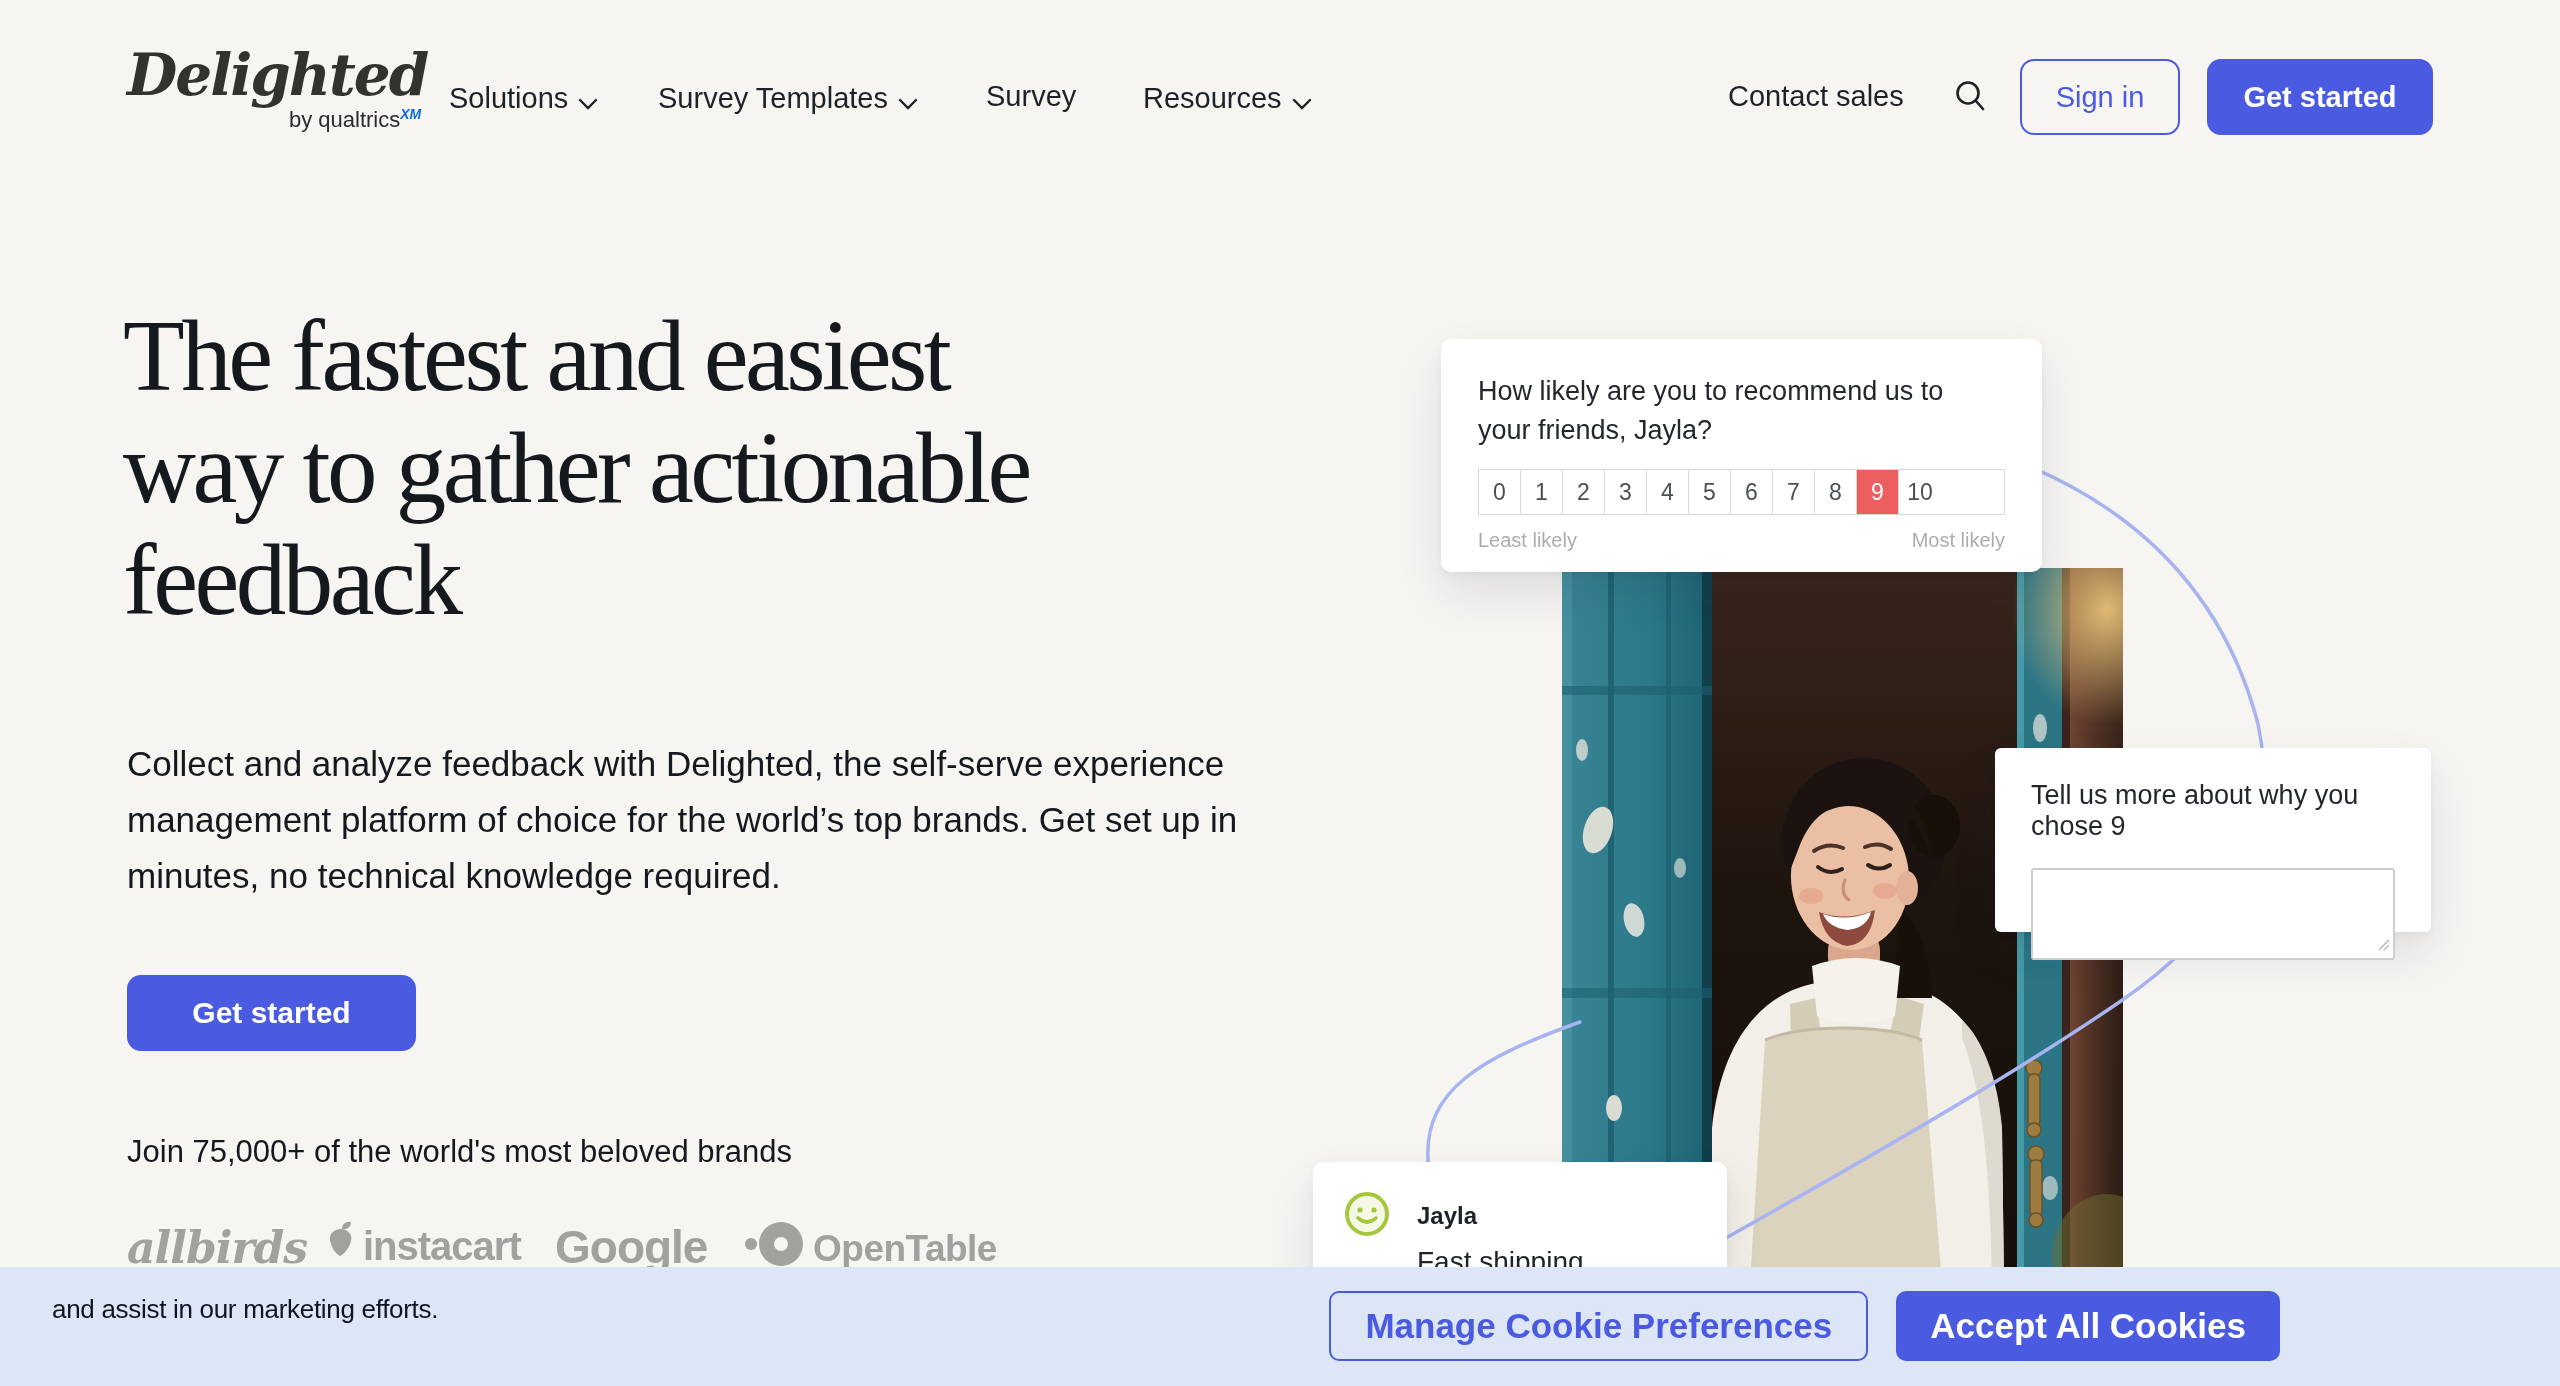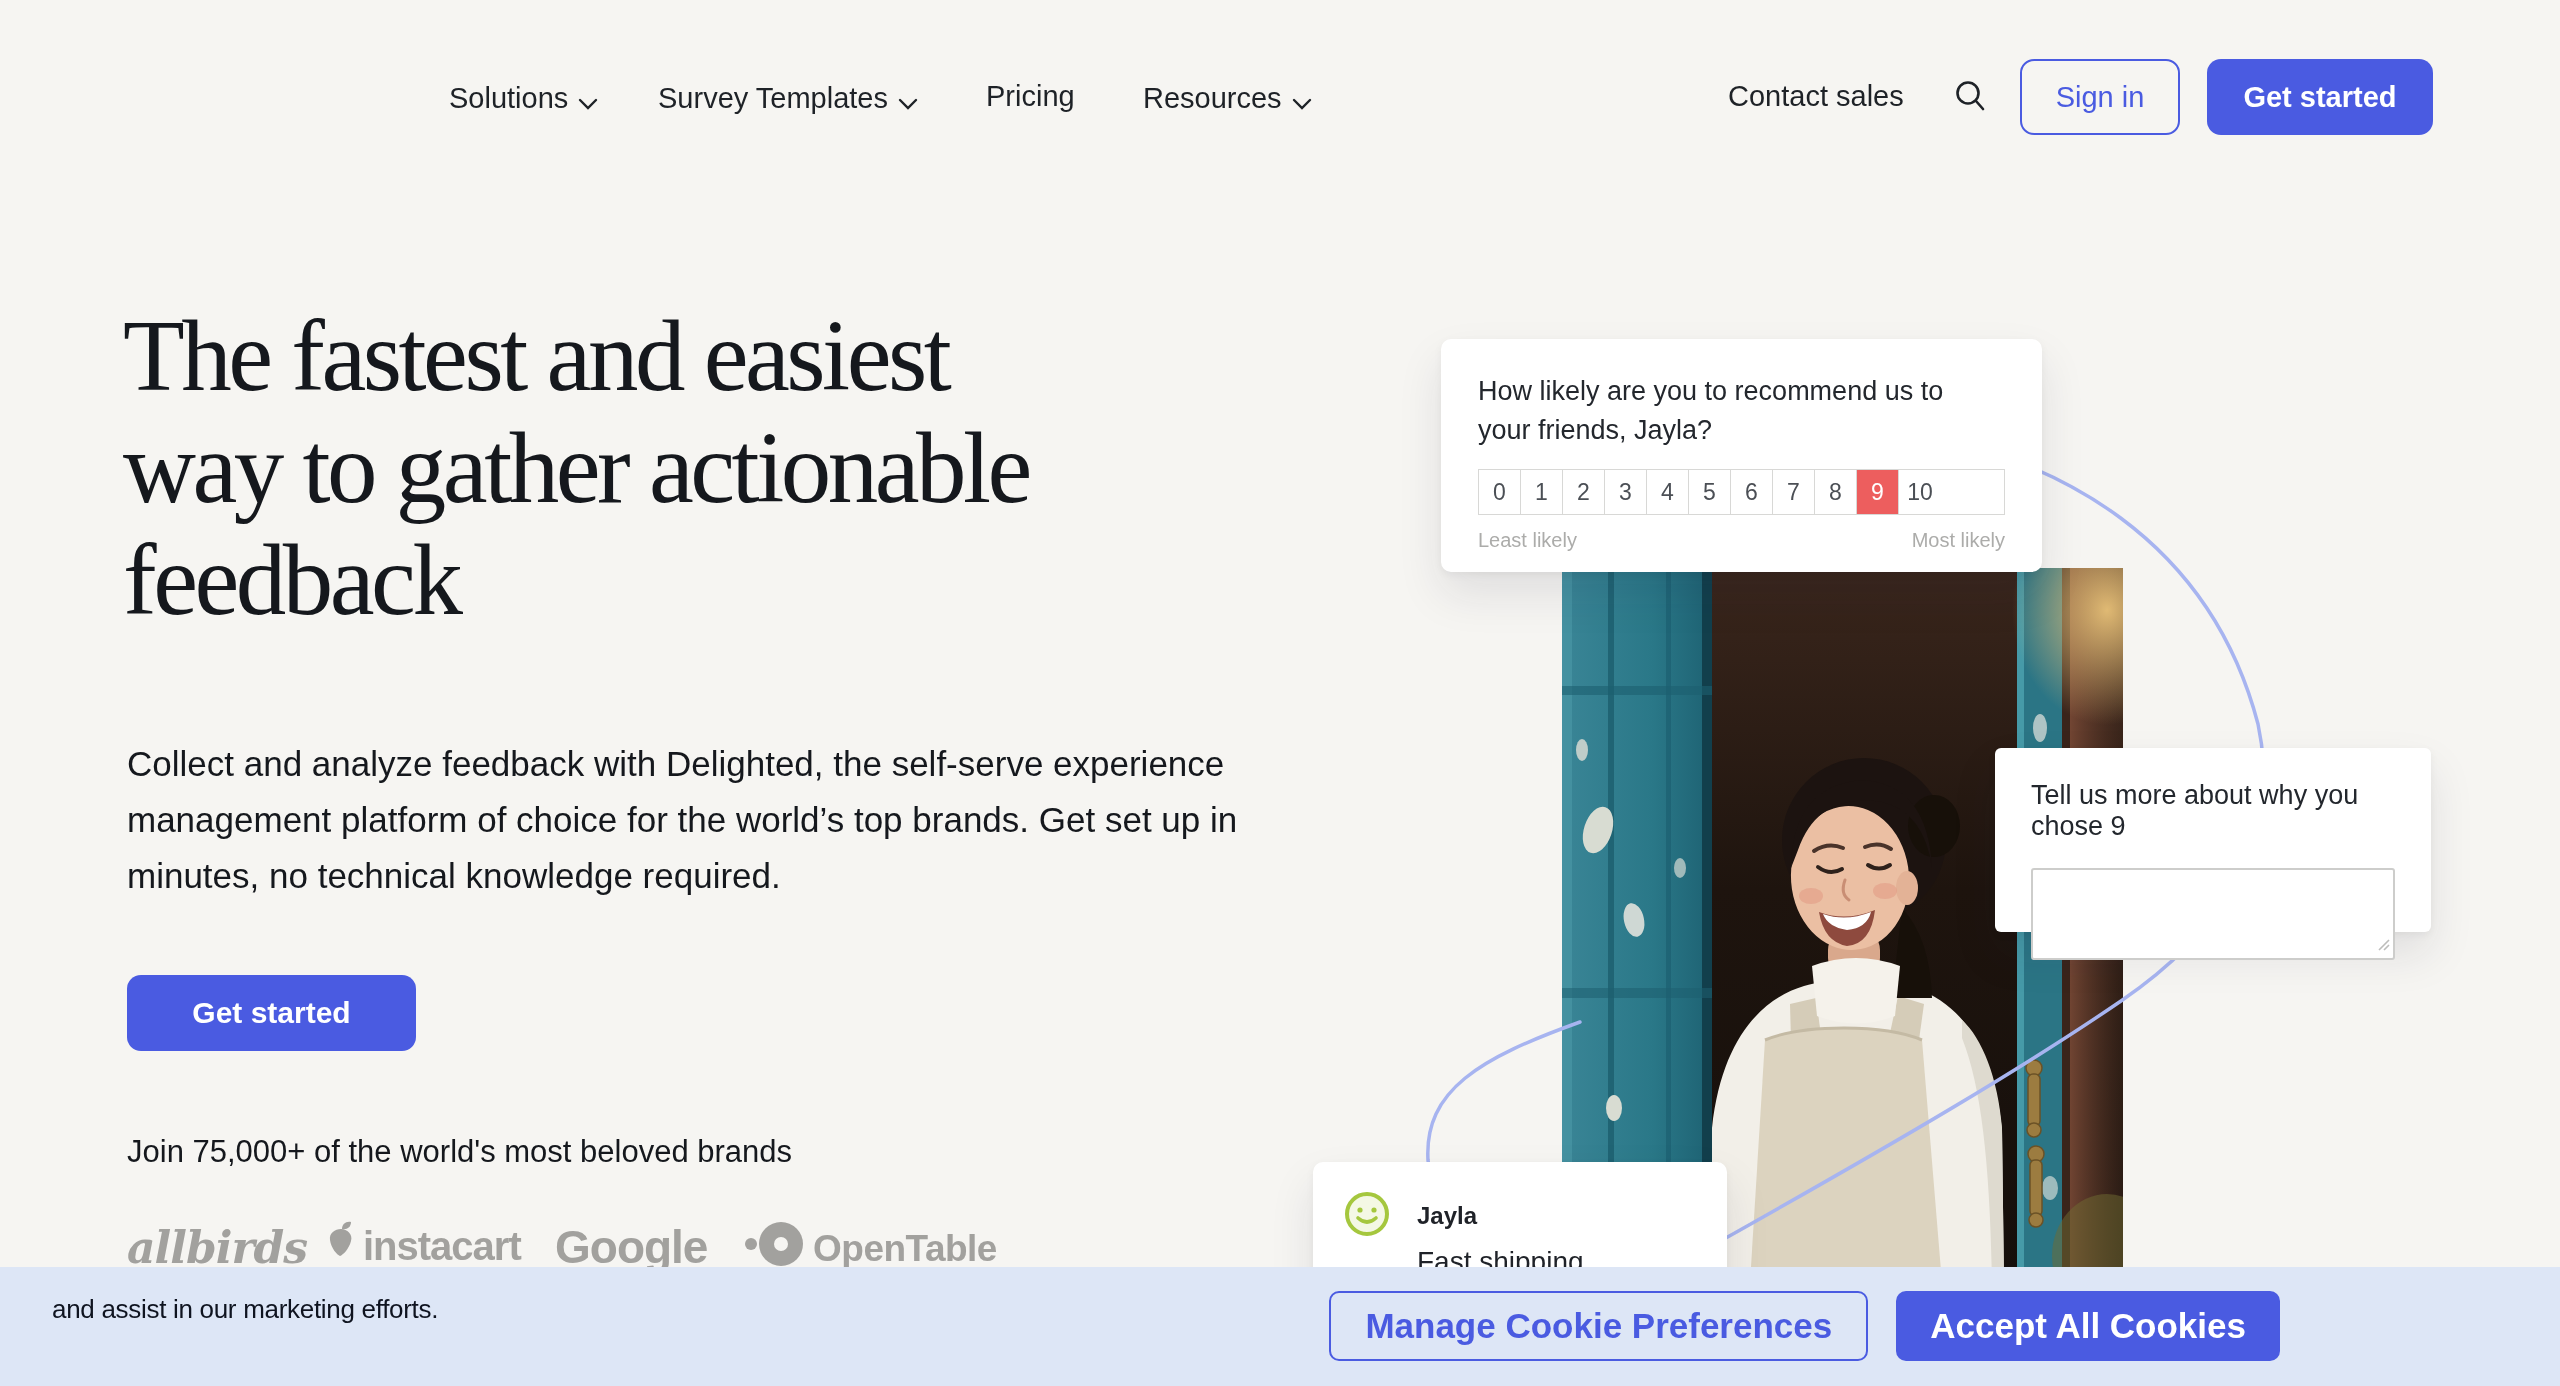--- a/index.html
+++ b/index.html
@@ -56,35 +56,39 @@
   .cookie-banner{ left:0; top:1267px; width:2560px; height:119px; background:#DDE6F6; z-index:40; }
   .cookie-text{ font-size:26px; line-height:38px; color:#0F1420; letter-spacing:-0.3px;}
   .cookie-btn{ height:70px; border-radius:10px; font-size:35px; font-weight:bold; display:flex; align-items:center; justify-content:center; padding:0 34px; cursor:pointer;}
   .cookie-btn.manage{ border:2px solid #4A5BE1; color:#4A5BE1; background:transparent;}
   .cookie-btn.accept{ background:#4A5BE1; color:#fff; border:none;} .z2{ z-index:2; } .z3{ z-index:3; } .z4{ z-index:4; }
 </style>
 </head>
 <body>
 
 <header class="abs" style="left:0;top:0;width:2560px;height:190px;">
+  <div class="abs" style="left:127px;top:46px;cursor:pointer;">
+    <div class="logo-script">Delighted</div>
+    <div class="logo-byline"><span>by qualtrics</span><span class="xm">XM</span></div>
+  </div>
 
   <div class="abs nav-link" style="left:449px;top:79px;">
     <span>Solutions</span>
     <span class="chev"><svg width="20" height="12" viewBox="0 0 20 12">
           <path d="M2 2 L10 10 L18 2" fill="none" stroke="#1E2227" stroke-width="2.4" stroke-linecap="round"></path>
         </svg></span>
   </div>
   <div class="abs nav-link" style="left:658px;top:79px;">
     <span>Survey Templates</span>
     <span class="chev"><svg width="20" height="12" viewBox="0 0 20 12">
           <path d="M2 2 L10 10 L18 2" fill="none" stroke="#1E2227" stroke-width="2.4" stroke-linecap="round"></path>
         </svg></span>
   </div>
   <div class="abs nav-link" style="left:986px;top:79px;">
-    <span>Pricing</span>
+    <span>Survey</span>
   </div>
   <div class="abs nav-link" style="left:1143px;top:79px;">
     <span>Resources</span>
     <span class="chev"><svg width="20" height="12" viewBox="0 0 20 12">
           <path d="M2 2 L10 10 L18 2" fill="none" stroke="#1E2227" stroke-width="2.4" stroke-linecap="round"></path>
         </svg></span>
   </div>
 
   <div class="abs nav-link" style="left:1728px;top:79px;">
     <span>Contact sales</span>

